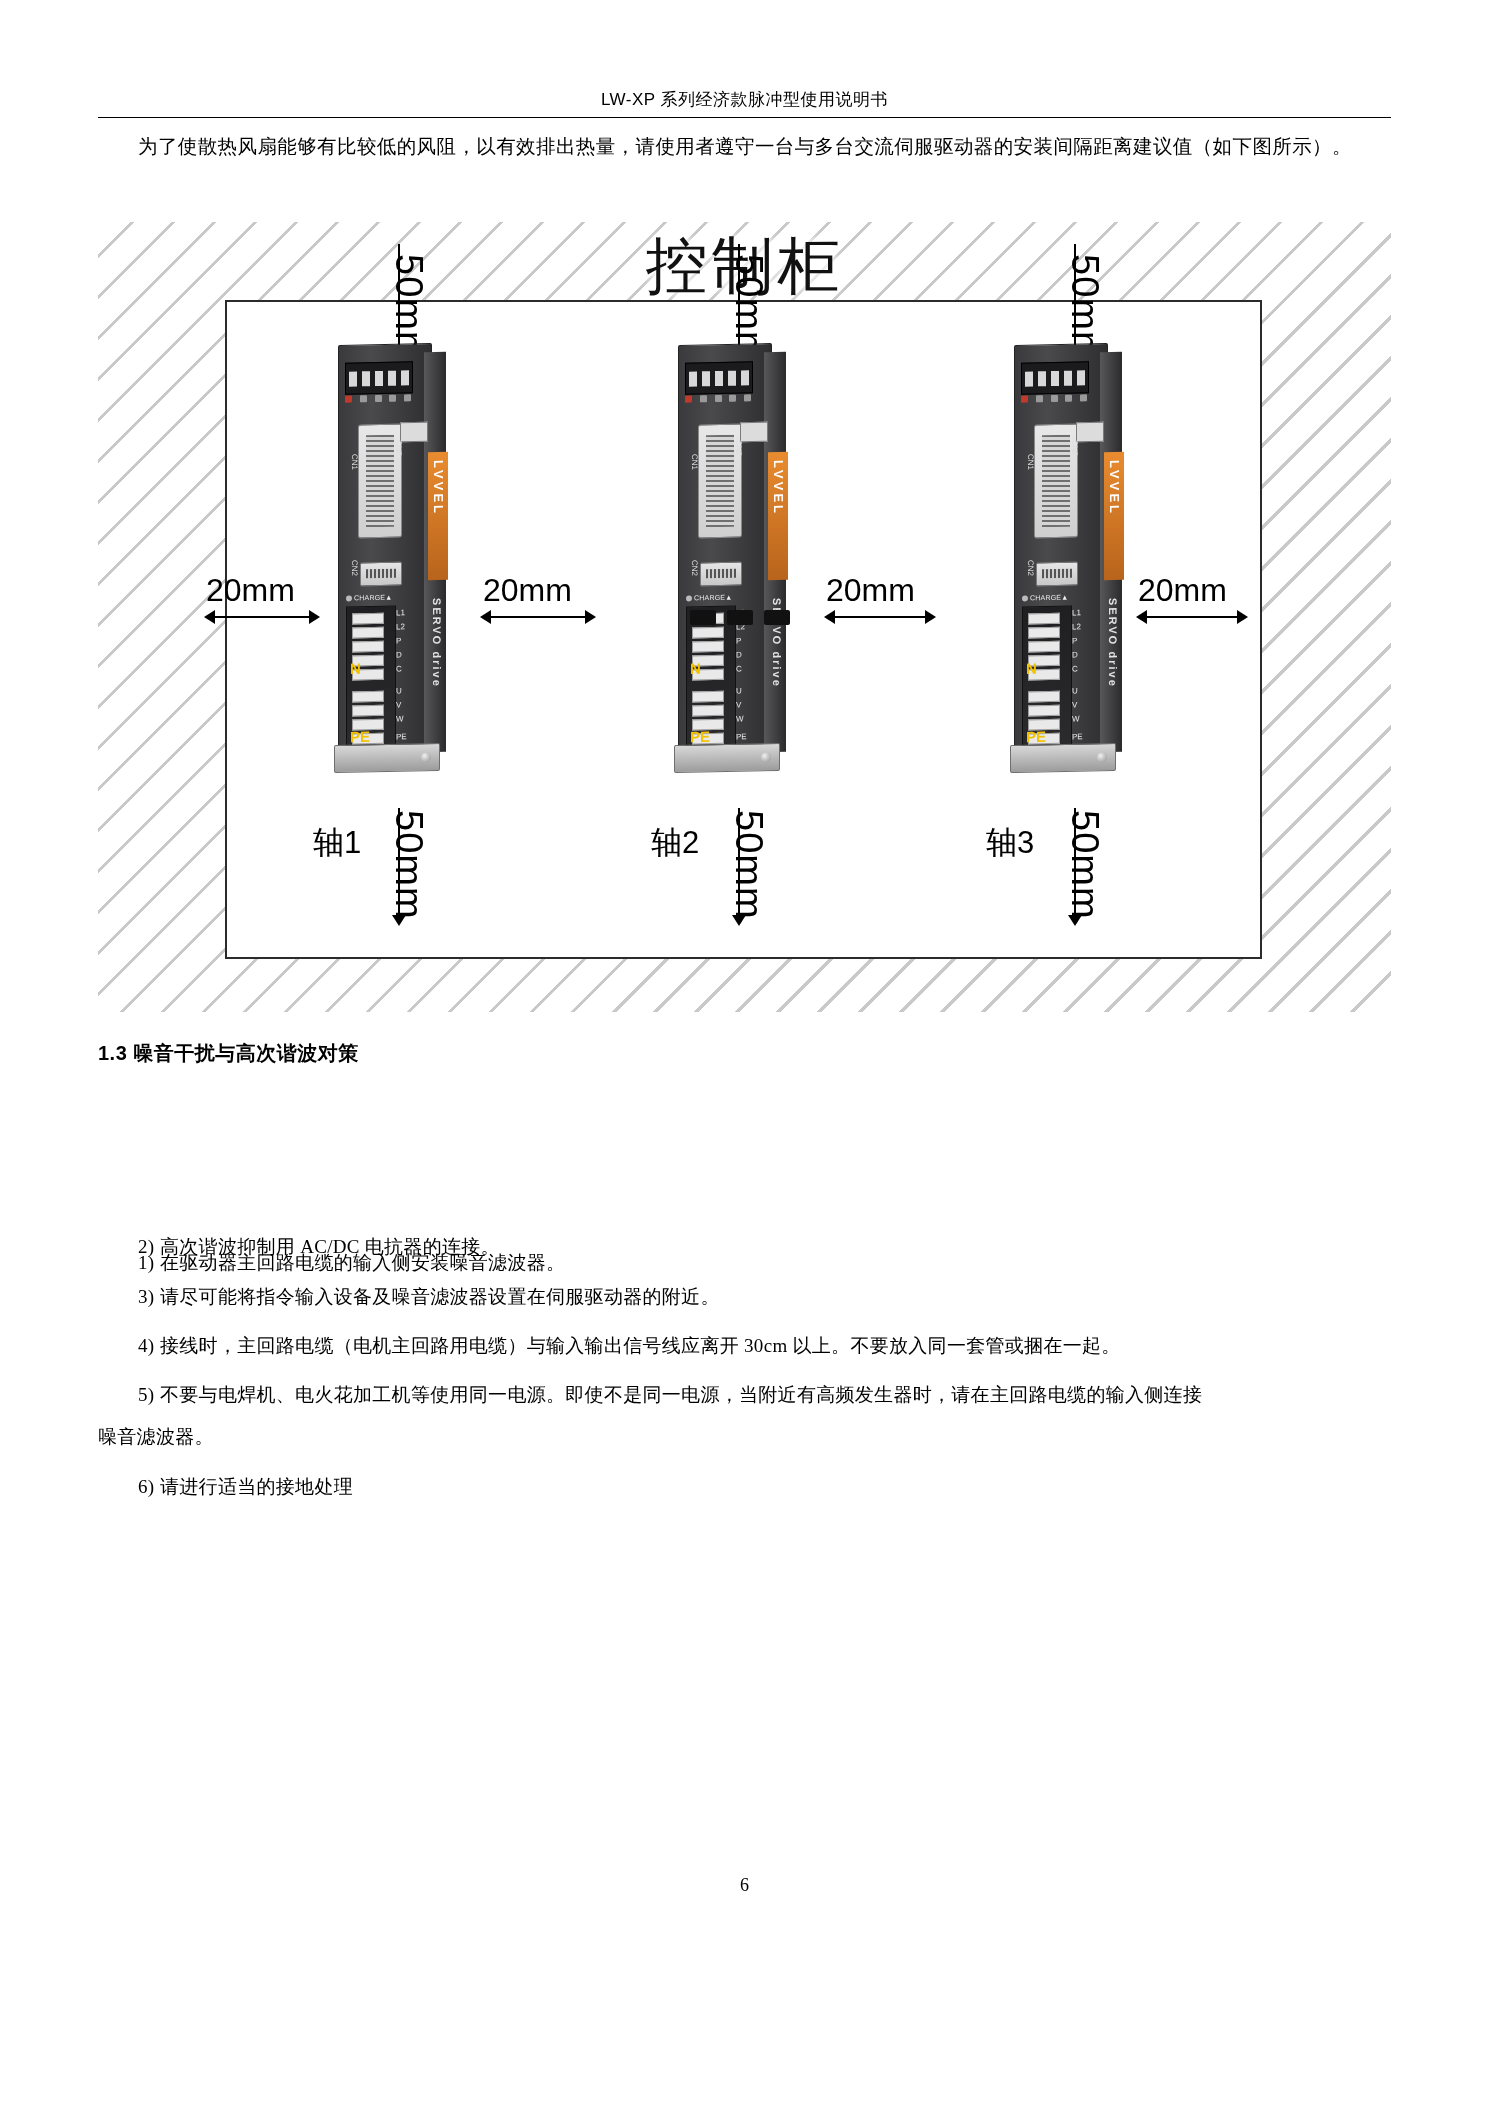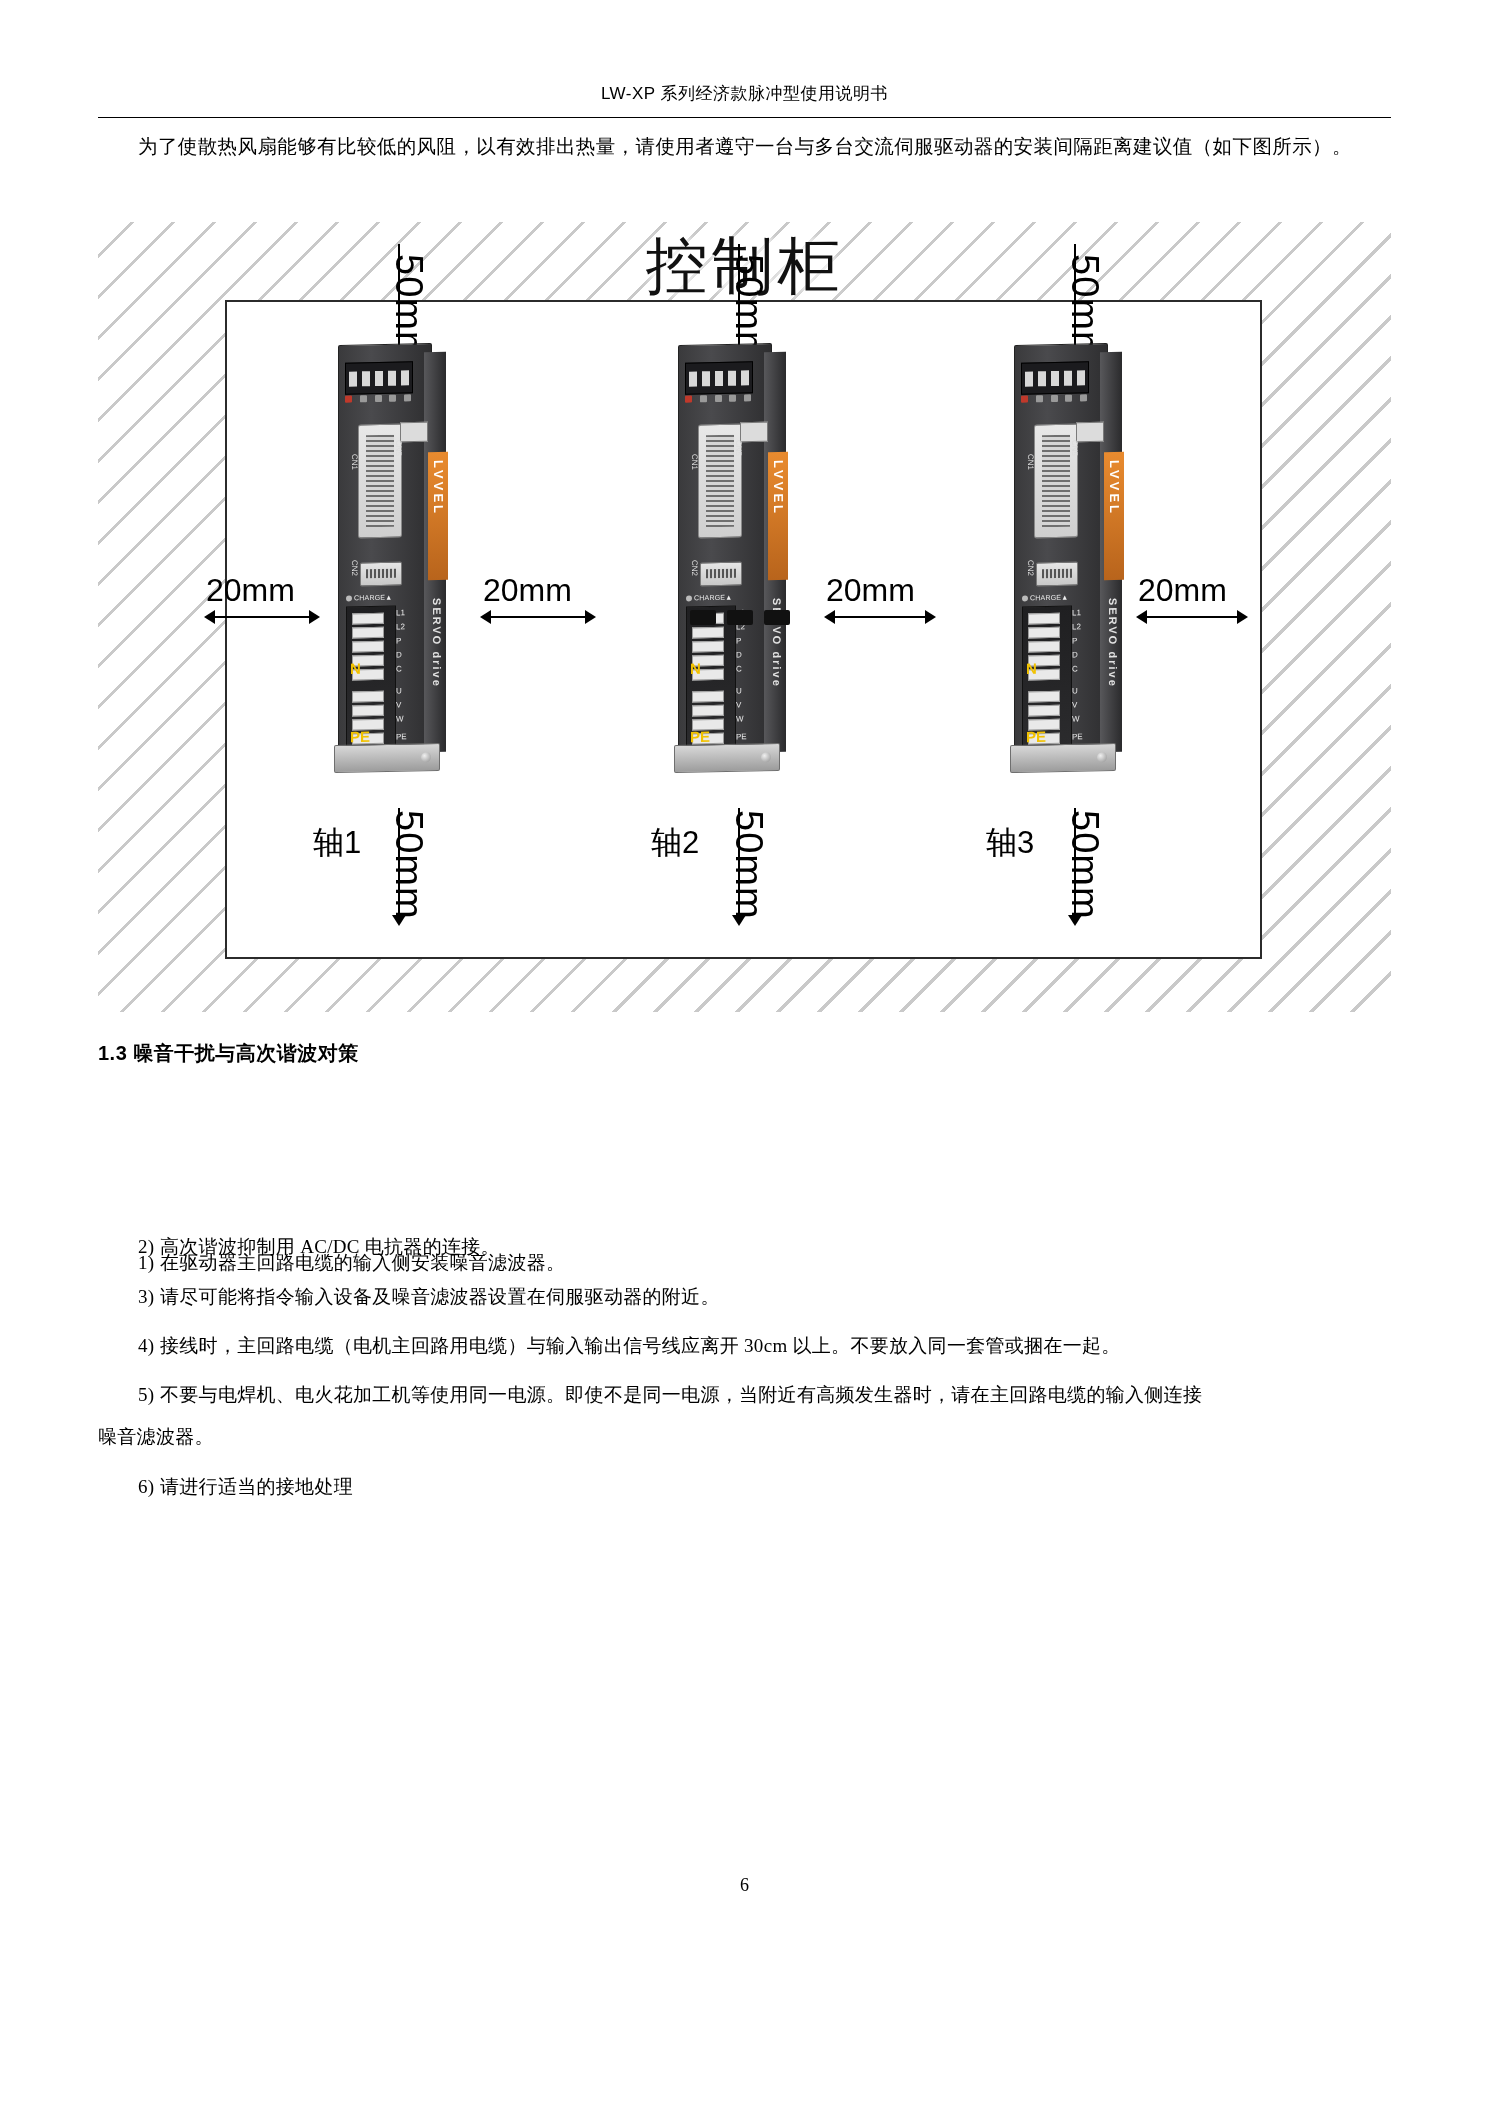--- a/index.html
+++ b/index.html
@@ -19,21 +19,21 @@
     position: absolute;
     left: 0; top: 0;
     width: 1489px;
     height: 2105px;
   }
 
   
   .header {
     position: absolute;
     left: 0;
-    top: 82px;
+    top: 88px;
     width: 1489px;
     text-align: center;
     font-family: "Liberation Sans", sans-serif;
     font-size: 17px;
     letter-spacing: 0.5px;
   }
   .header-rule {
     position: absolute;
     left: 98px;
     top: 117px;

